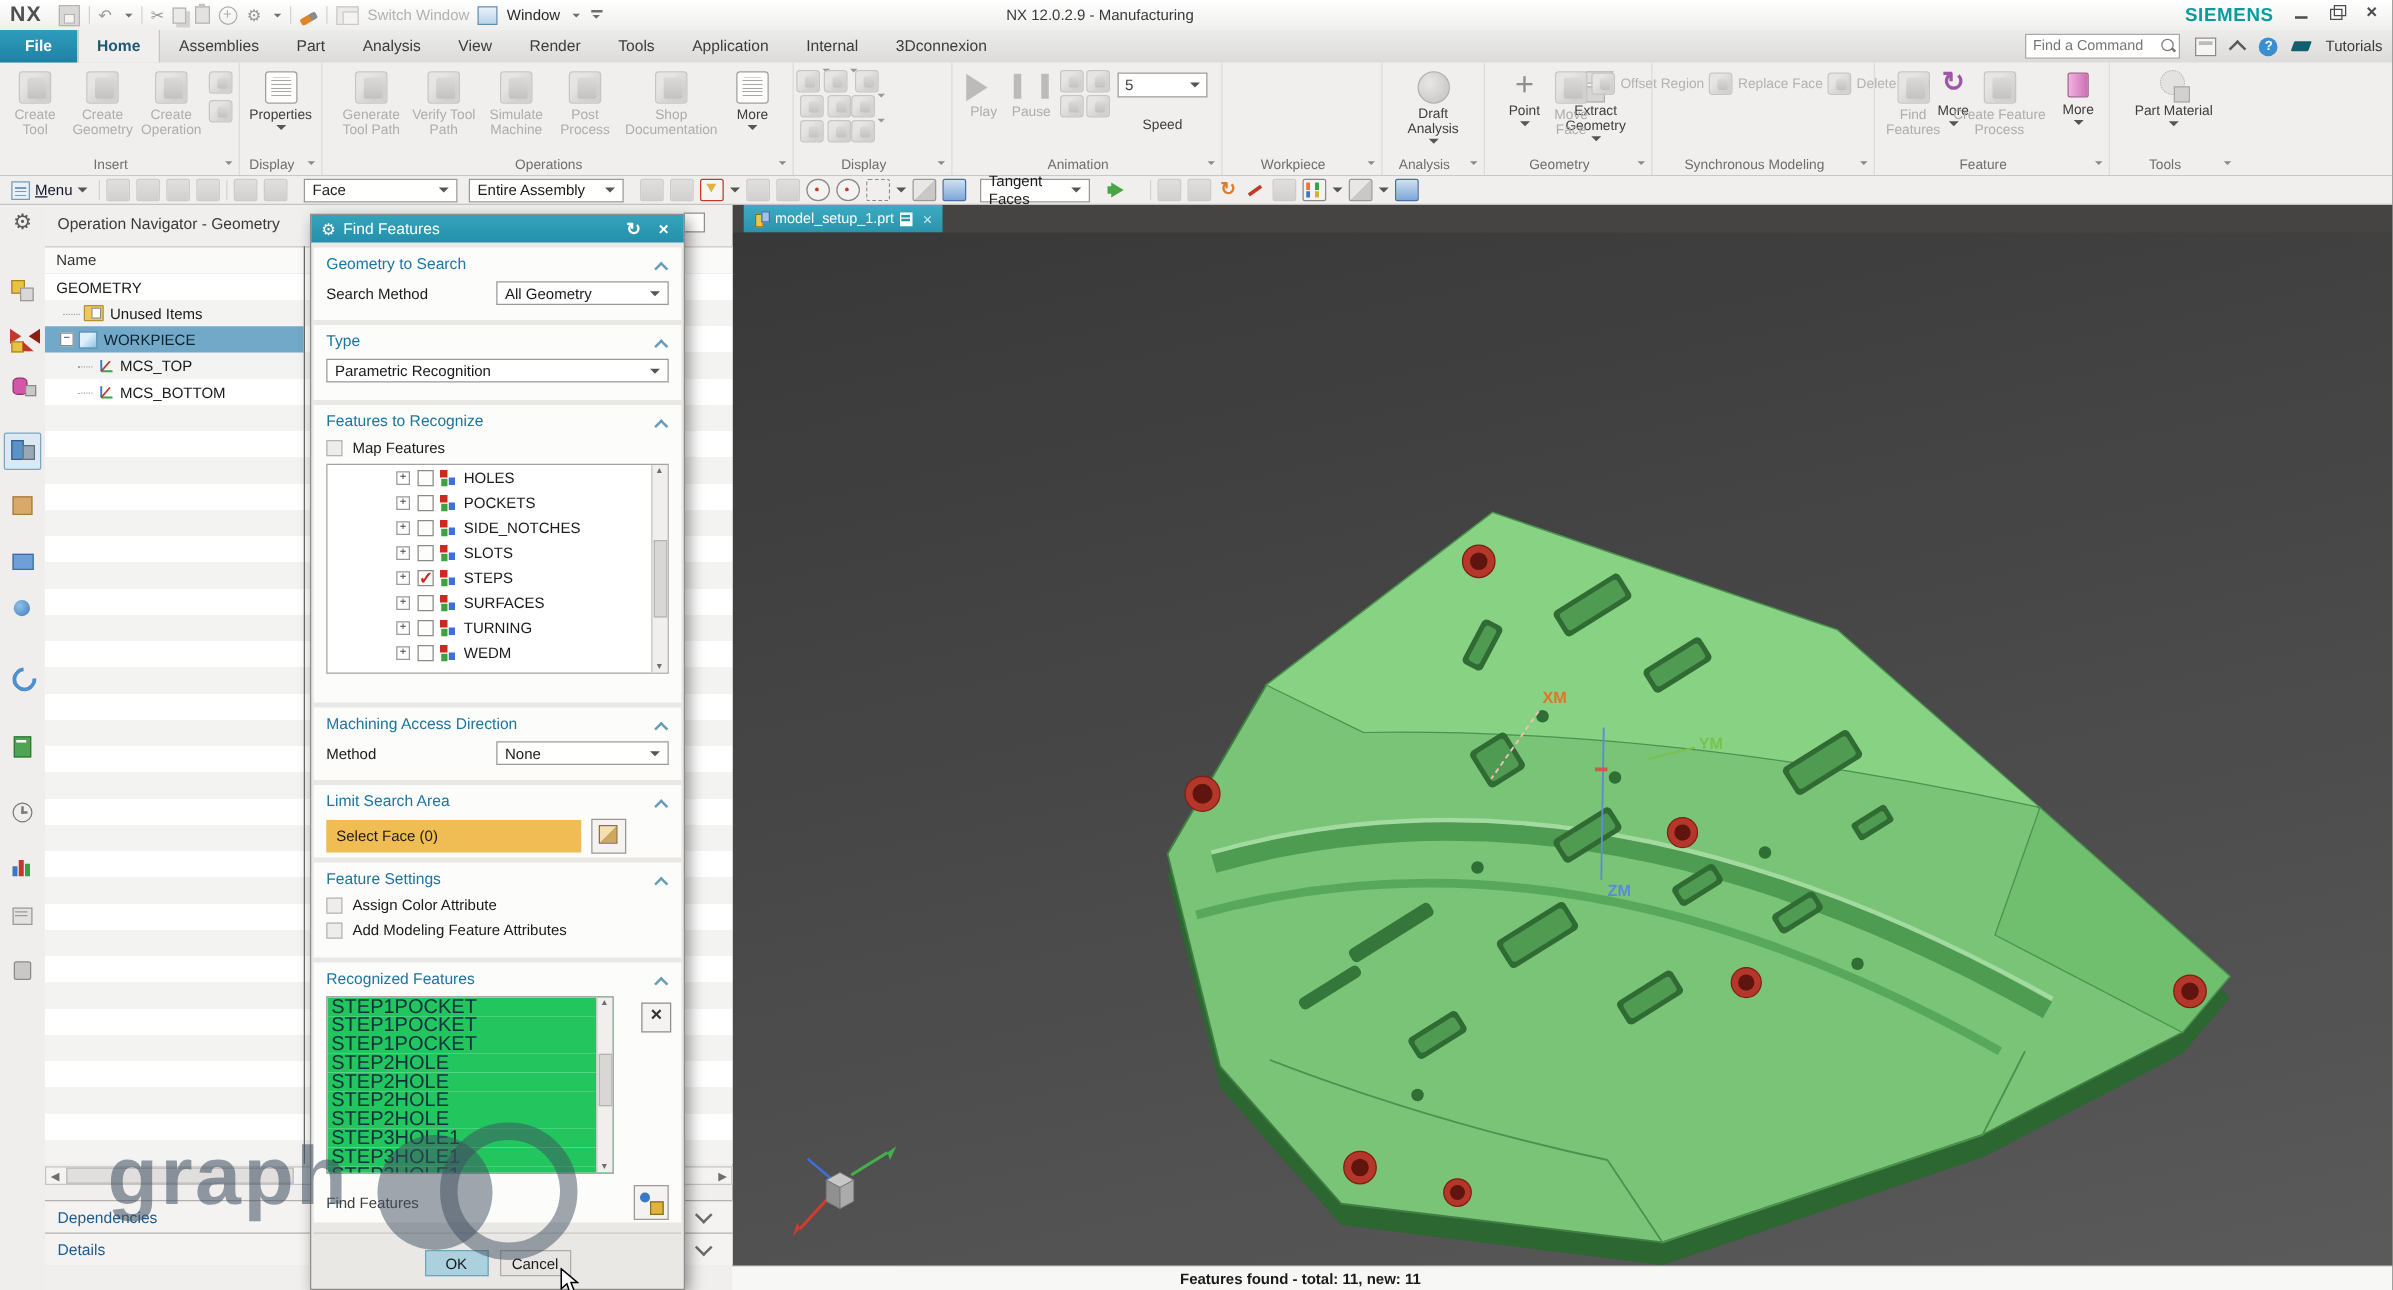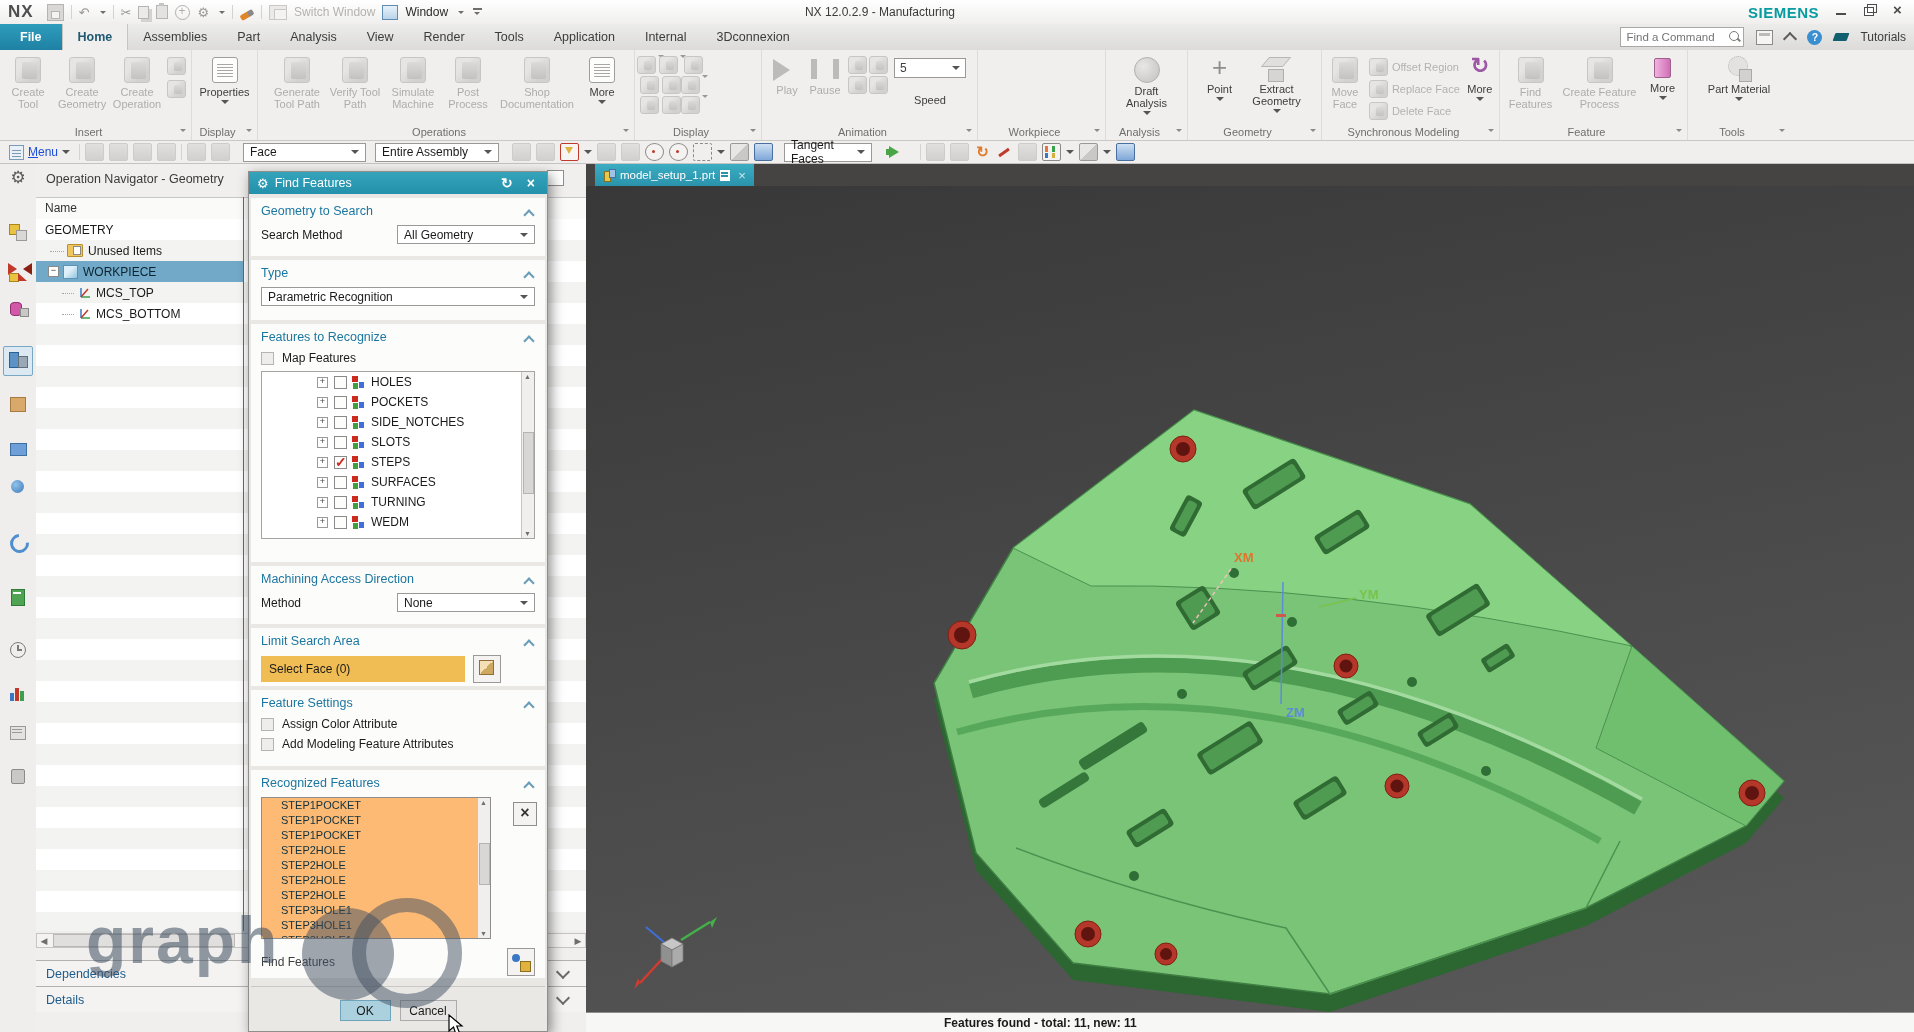--- a/index.html
+++ b/index.html
@@ -82,21 +82,21 @@
   .ic-play{width:0;height:0;border:11px solid transparent;border-left:17px solid #bcbbb9;margin:6px auto 3px}
   .ic-pause{width:16px;height:20px;margin:6px auto 5px;border-left:6px solid #bcbbb9;border-right:6px solid #bcbbb9}
   .minicol{display:flex;flex-direction:column;gap:3px;margin:4px 2px}
   .smgrid{display:grid;grid-template-columns:repeat(3,21px);grid-auto-rows:19px;gap:1px;margin:3px 2px;align-items:center;justify-items:center}
   .sicaret{width:0;height:0;border:3px solid transparent;border-top-color:#9a9998;margin-left:1px}
   .speedcol{display:flex;flex-direction:column;align-items:center;margin:6px 4px}
   .speedbox{width:72px;height:20px;background:#fff;border:1px solid #9a9998;display:flex;align-items:center;padding:0 5px;box-sizing:border-box}
   .speedbox .dc{margin-left:auto}
   .speedlbl{margin-top:16px;font-size:11px;color:#3d3d3d}
   .dc{width:0;height:0;border:4px solid transparent;border-top-color:#555;position:relative;top:2px}
-  .stackcol{display:flex;flex-direction:column;gap:4px;margin:6px 3px;font-size:11px;color:#b3b2b0}
+  .stackcol{display:flex;gap:4px;margin:6px 3px;font-size:11px;color:#b3b2b0}
   .stackrow{display:flex;align-items:center;gap:4px;white-space:nowrap}
   .stackrow .blob.sm{margin:0}
   
   .toolbar{position:absolute;top:141px;left:0;right:0;height:22px;background:#f0efee;border-bottom:1px solid #c4c3c1;
            display:flex;align-items:center;gap:5px;padding:0 5px;z-index:3}
   .menu-btn{display:flex;align-items:center;gap:4px;padding:0 4px;height:20px}
   .menu-doc{width:13px;height:13px;background:#e8f0f8;border:1px solid #7a9ab8;position:relative}
   .menu-doc::after{content:"";position:absolute;inset:2px;background:repeating-linear-gradient(#e8f0f8 0 2px,#7a9ab8 2px 3px)}
   .tsep{width:1px;height:16px;background:#d4d3d1}
   .ti{width:17px;height:16px;border-radius:2px;position:relative;flex:none}
@@ -188,21 +188,21 @@
   .ficon::before{content:"";position:absolute;left:0;top:0;width:6px;height:6px;background:#cc2a1e}
   .ficon::after{content:"";position:absolute;left:1px;bottom:0;width:5px;height:6px;background:#3da33d;box-shadow:6px -1px 0 #3f6fd8}
   .vscroll{position:absolute;right:0;top:0;bottom:0;width:12px;background:#f0efee;border-left:1px solid #c6c5c3}
   .vscroll .up,.vscroll .dn{position:absolute;left:1px;width:9px;text-align:center;font-size:7px;color:#6f6e6c}
   .vscroll .up{top:1px}.vscroll .dn{bottom:1px}
   .vthumb{position:absolute;left:1px;width:9px;background:#d8d7d5;border:1px solid #b5b4b2}
   .selface{height:26px;background:#f0bd55;display:flex;align-items:center;padding:0 8px;color:#1a1a1a;width:204px;box-sizing:border-box}
   .cubebtn{width:26px;height:26px;background:#f4f3f1;border:1px solid #9a9998;margin-left:8px;position:relative}
   .cubebtn::before{content:"";position:absolute;left:5px;top:4px;width:13px;height:13px;background:linear-gradient(135deg,#f5e0b5 50%,#cfa85f 50%);border:1px solid #8f6f35}
   .reclist{width:228px;height:140px;border:1px solid #8f8e8c;background:#fff;overflow:hidden;position:relative}
-  .recrow{height:15px;line-height:15px;background:#fdba74;color:#10303d;font-size:11px;padding-left:19px;white-space:nowrap}
+  .recrow{height:15px;line-height:15px;background:#22c55e;color:#10303d;font-size:16px;padding-left:3px;white-space:nowrap}
   .clearbtn{position:absolute;right:8px;top:32px;width:22px;height:22px;background:#f4f3f1;border:1px solid #8f8e8c;
             font-size:16px;font-weight:bold;color:#333;text-align:center;line-height:20px}
   .ffrow{display:flex;align-items:center;margin-top:9px}
   .ffbtn{margin-left:auto;width:26px;height:26px;background:#f4f3f1;border:1px solid #9a9998;position:relative}
   .ffbtn::before{content:"";position:absolute;left:4px;top:5px;width:8px;height:8px;background:#3b78c4;border-radius:50%}
   .ffbtn::after{content:"";position:absolute;right:3px;bottom:3px;width:9px;height:9px;background:#e2b23f;border:1px solid #8a6f1f}
   .dlgsep{height:1px;background:#c9c8c6;margin:8px 2px 0}
   .btnrow{display:flex;justify-content:center;gap:9px;margin-top:13px}
   .btn{height:21px;line-height:21px;text-align:center;font-size:12px;color:#1a1a1a;box-sizing:border-box}
   .btn-ok{width:51px;background:#abd0de;border:1px solid #6fa3ba}
@@ -493,21 +493,21 @@
         </div>
       </div>
       <div class="glabel">Tools</div>
       <div class="gcaret"></div>
     </div>
   </div>
 
   <div class="toolbar">
     <div class="menu-btn">
       <span class="menu-doc"></span>
-      <span style="color:#1d4ed8"><u>M</u><span>enu</span></span>
+      <span style="color:#0f172a"><u>M</u><span>enu</span></span>
       <span class="dc"></span>
     </div>
     <span class="tsep"></span>
     <span class="ti gb"></span>
     <span class="ti gb"></span>
     <span class="ti gb"></span>
     <span class="ti gb"></span>
     <span class="tsep"></span>
     <span class="ti gb"></span>
     <span class="ti gb"></span>

